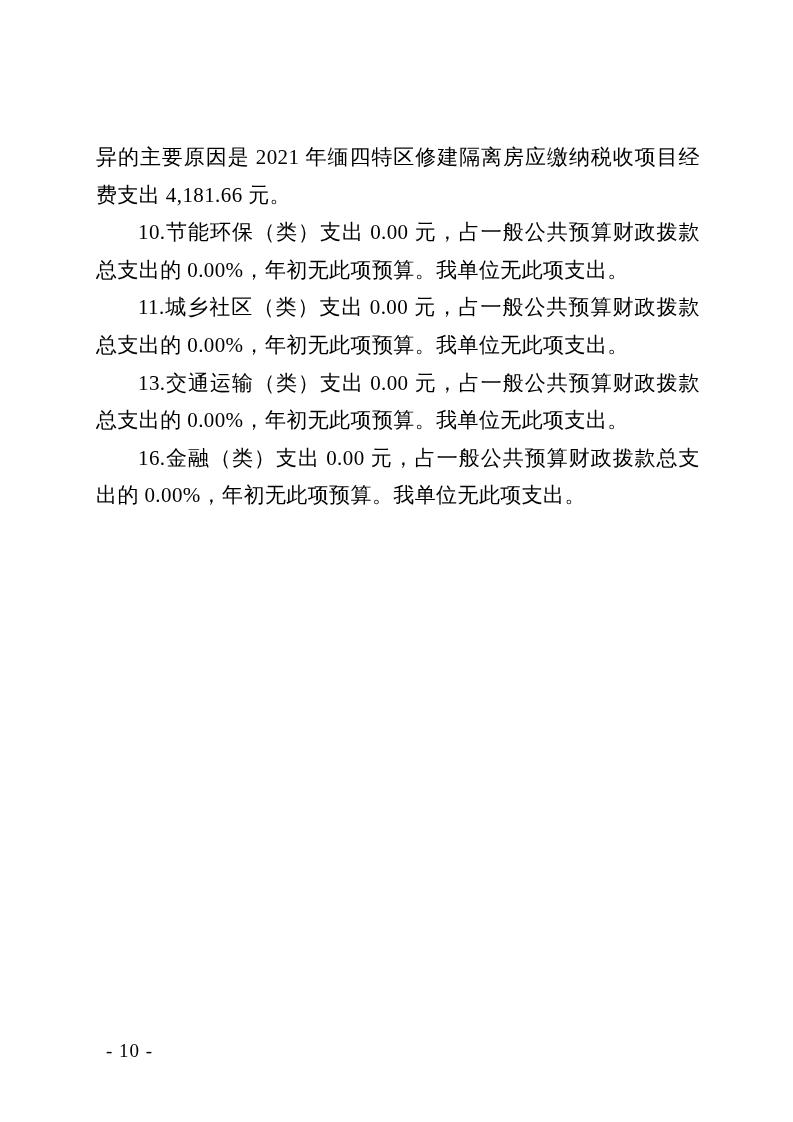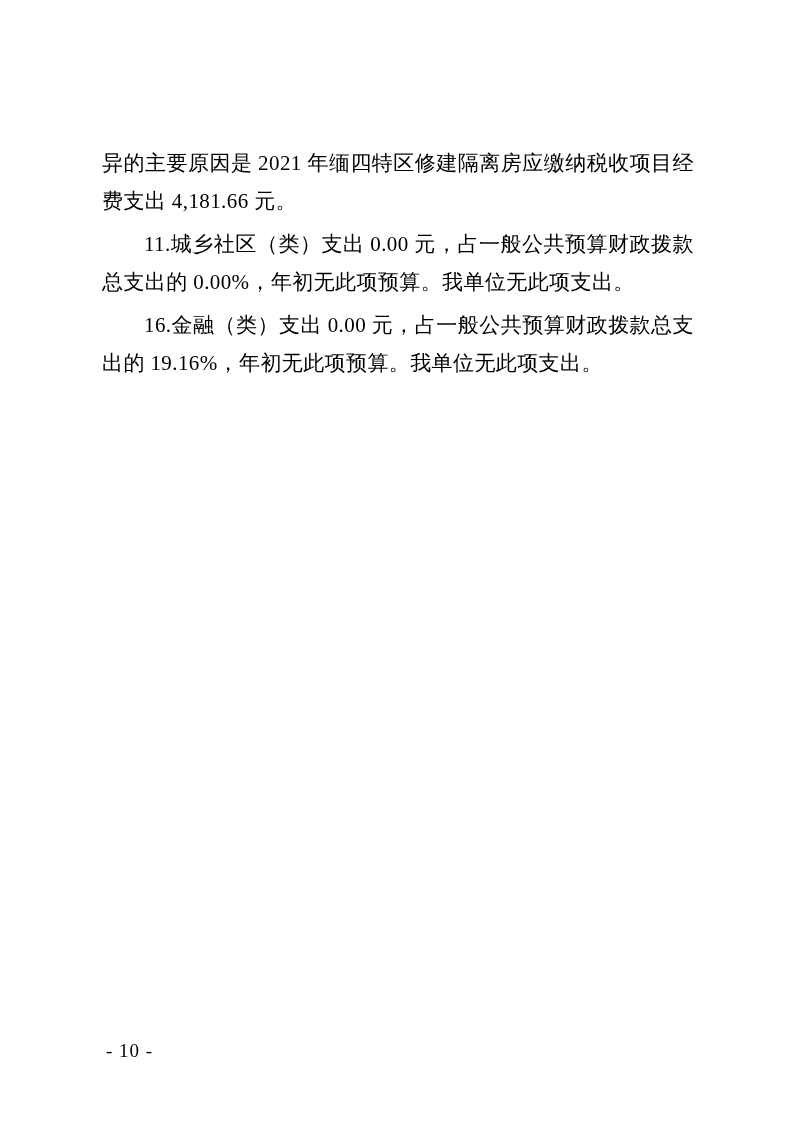--- a/index.html
+++ b/index.html
@@ -25,21 +25,21 @@
     left: 96px;
     top: 139px;
     width: 604px;
     font-size: 21px;
     line-height: 37.6px;
     text-align: justify;
     text-align-last: left;
     letter-spacing: 0.4px;
   }
   .content p {
-    margin: 6px;
+    margin: 0;
     padding: 0;
   }
   .content p.indent {
     text-indent: 2em;
   }
   .page-number {
     position: absolute;
     left: 106px;
     top: 1036px;
     font-size: 19px;
@@ -47,19 +47,21 @@
     letter-spacing: 1px;
   }
 </style>
 </head>
 <body>
 
 <div class="page">
 
   <div class="content">
     <p class="para">异的主要原因是 2021 年缅四特区修建隔离房应缴纳税收项目经费支出 4,181.66 元。</p>
+    <p class="para indent">10.节能环保（类）支出 0.00 元，占一般公共预算财政拨款总支出的 0.00%，年初无此项预算。我单位无此项支出。</p>
     <p class="para indent">11.城乡社区（类）支出 0.00 元，占一般公共预算财政拨款总支出的 0.00%，年初无此项预算。我单位无此项支出。</p>
-    <p class="para indent">16.金融（类）支出 0.00 元，占一般公共预算财政拨款总支出的 19.16%，年初无此项预算。我单位无此项支出。</p>
+    <p class="para indent">13.交通运输（类）支出 0.00 元，占一般公共预算财政拨款总支出的 0.00%，年初无此项预算。我单位无此项支出。</p>
+    <p class="para indent">16.金融（类）支出 0.00 元，占一般公共预算财政拨款总支出的 0.00%，年初无此项预算。我单位无此项支出。</p>
   </div>
 
   <div class="page-number">- 10 -</div>
 
 </div>
 
 </body></html>

